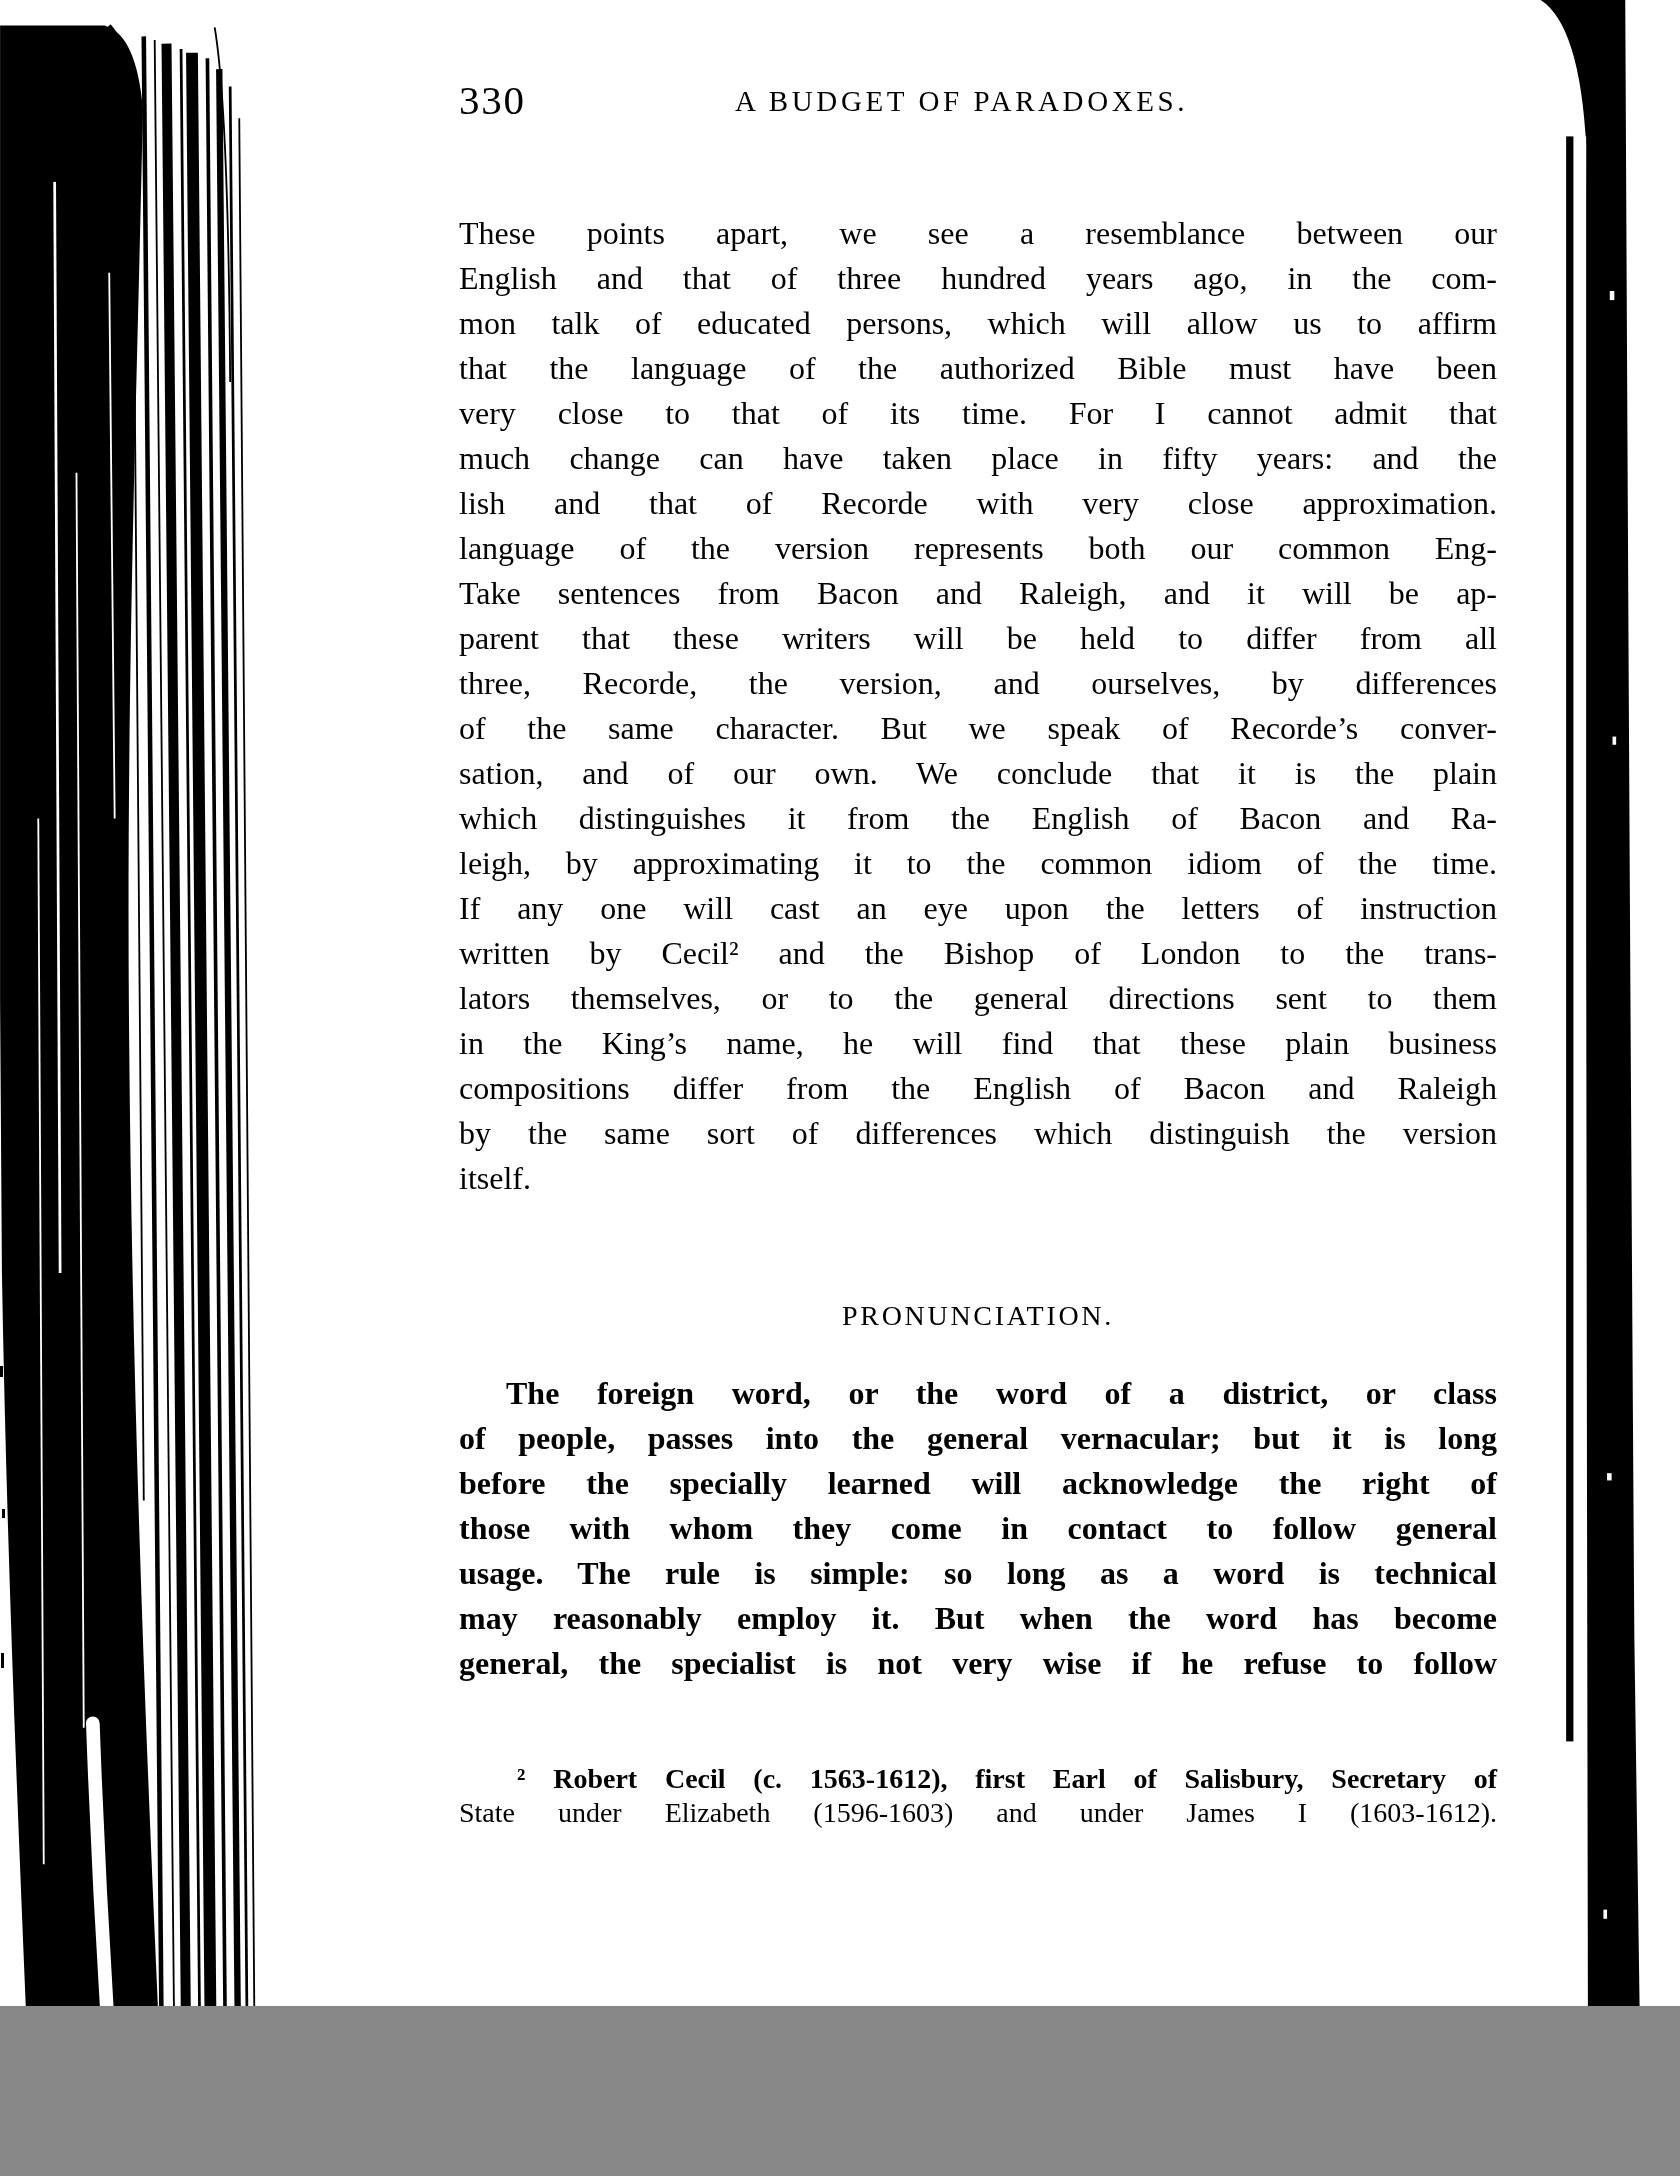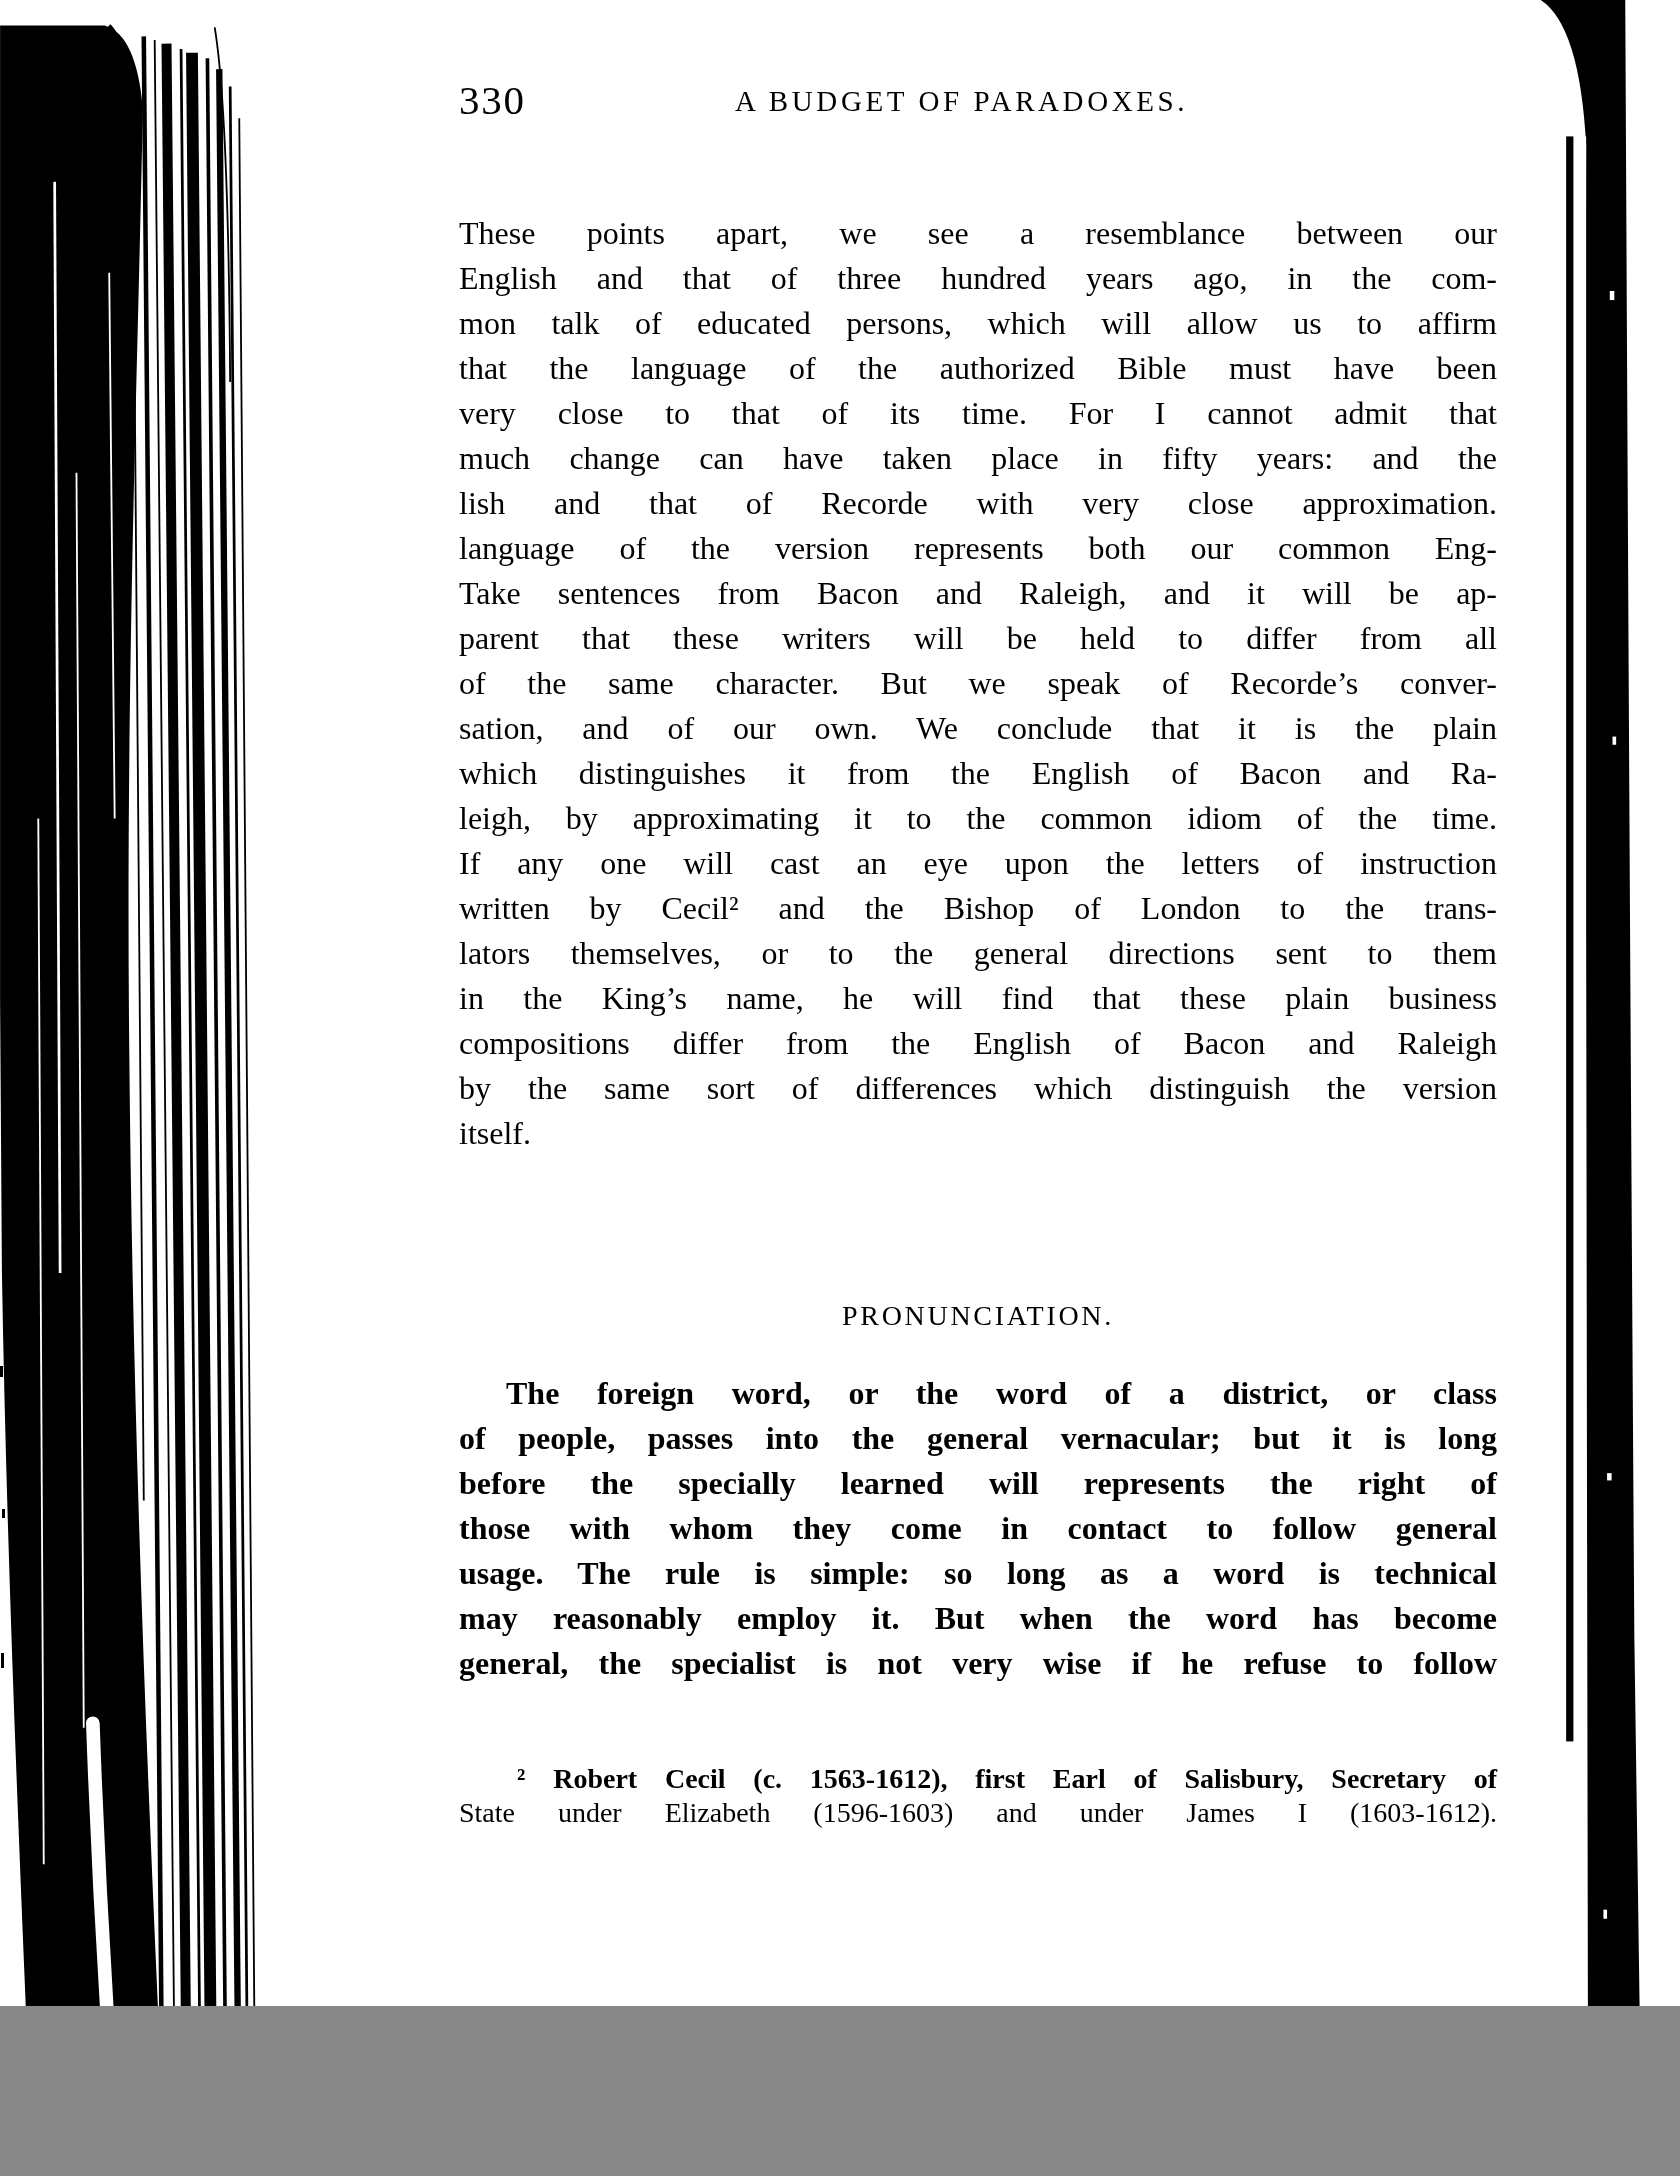--- a/index.html
+++ b/index.html
@@ -117,39 +117,40 @@
       <div class="line">These points apart, we see a resemblance between our</div>
       <div class="line">English and that of three hundred years ago, in the com-</div>
       <div class="line">mon talk of educated persons, which will allow us to affirm</div>
       <div class="line">that the language of the authorized Bible must have been</div>
       <div class="line">very close to that of its time.  For I cannot admit that</div>
       <div class="line">much change can have taken place in fifty years: and the</div>
       <div class="line">lish and that of Recorde with very close approximation.</div>
       <div class="line">language of the version represents both our common Eng-</div>
       <div class="line">Take sentences from Bacon and Raleigh, and it will be ap-</div>
       <div class="line">parent that these writers will be held to differ from all</div>
+      <div class="line">three, Recorde, the version, and ourselves, by differences</div>
       <div class="line">of the same character.  But we speak of Recorde’s conver-</div>
       <div class="line">sation, and of our own.  We conclude that it is the plain</div>
       <div class="line">which distinguishes it from the English of Bacon and Ra-</div>
       <div class="line">leigh, by approximating it to the common idiom of the time.</div>
       <div class="line">If any one will cast an eye upon the letters of instruction</div>
       <div class="line">written by Cecil² and the Bishop of London to the trans-</div>
       <div class="line">lators themselves, or to the general directions sent to them</div>
       <div class="line">in the King’s name, he will find that these plain business</div>
       <div class="line">compositions differ from the English of Bacon and Raleigh</div>
       <div class="line">by the same sort of differences which distinguish the version</div>
       <div class="line noJust">itself.</div>
     </div>
 
   <div class="content section-heading" style="position:absolute;">PRONUNCIATION.</div>
 
   <div class="content para para2">
       <div class="line indent">The foreign word, or the word of a district, or class</div>
       <div class="line">of people, passes into the general vernacular; but it is long</div>
-      <div class="line">before the specially learned will represents the right of</div>
+      <div class="line">before the specially learned will acknowledge the right of</div>
       <div class="line">those with whom they come in contact to follow general</div>
       <div class="line">usage.  The rule is simple: so long as a word is technical</div>
       <div class="line">may reasonably employ it.  But when the word has become</div>
       <div class="line">general, the specialist is not very wise if he refuse to follow</div>
     </div>
 
   <div class="content footnote">
       <div class="line indent">² Robert Cecil (c. 1563-1612), first Earl of Salisbury, Secretary of</div>
       <div class="line">State under Elizabeth (1596-1603) and under James I (1603-1612).</div>
     </div>

